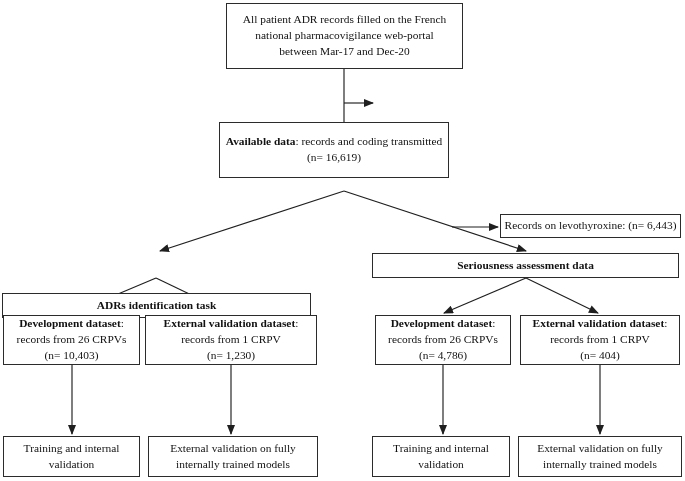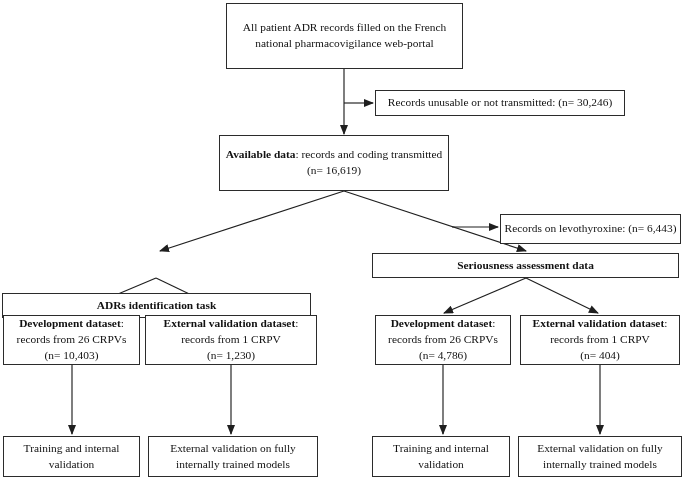--- a/index.html
+++ b/index.html
@@ -54,32 +54,30 @@
     <line x1="526" y1="278" x2="598" y2="313" marker-end="url(#ah)"></line>
     <line x1="72" y1="365" x2="72" y2="434" marker-end="url(#ah)"></line>
     <line x1="231" y1="365" x2="231" y2="434" marker-end="url(#ah)"></line>
     <line x1="443" y1="365" x2="443" y2="434" marker-end="url(#ah)"></line>
     <line x1="600" y1="365" x2="600" y2="434" marker-end="url(#ah)"></line>
   </svg>
 
   <div class="node" style="left:226px;top:3px;width:237px;height:66px;">
     <div class="line">All patient ADR records filled on the French</div>
     <div class="line">national pharmacovigilance web-portal</div>
+    <div class="line">between Mar-17 and Dec-20</div>
   </div>
 
-  <div class="node" style="left:375px;top:90px;width:250px;height:26px;">
-    <div class="line nowrap">Records unusable or not transmitted: (n= 30,246)</div>
-  </div>
 
-  <div class="node" style="left:219px;top:135px;width:230px;height:56px;">
+  <div class="node" style="left:219px;top:122px;width:230px;height:56px;">
     <div class="line nowrap"><span class="b">Available data</span><span>: records and coding transmitted</span></div>
     <div class="line">(n= 16,619)</div>
   </div>
 
-  <div class="node" style="left:500px;top:214px;width:181px;height:30px;">
+  <div class="node" style="left:500px;top:214px;width:181px;height:24px;">
     <div class="line nowrap">Records on levothyroxine: (n= 6,443)</div>
   </div>
 
   <div class="node" style="left:2px;top:253px;width:309px;height:25px;margin-top:40px;">
     <div class="line b">ADRs identification task</div>
   </div>
 
   <div class="node" style="left:372px;top:253px;width:307px;height:25px;">
     <div class="line b">Seriousness assessment data</div>
   </div>

